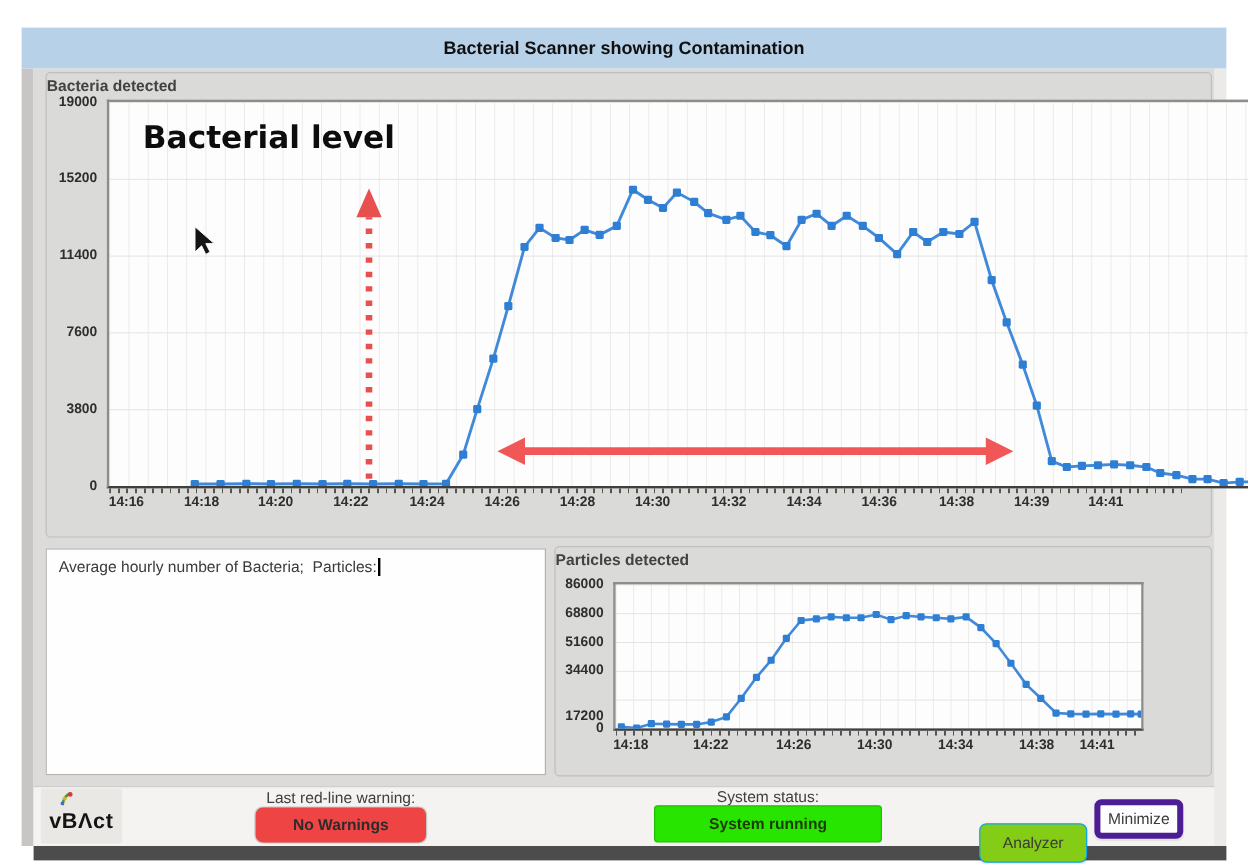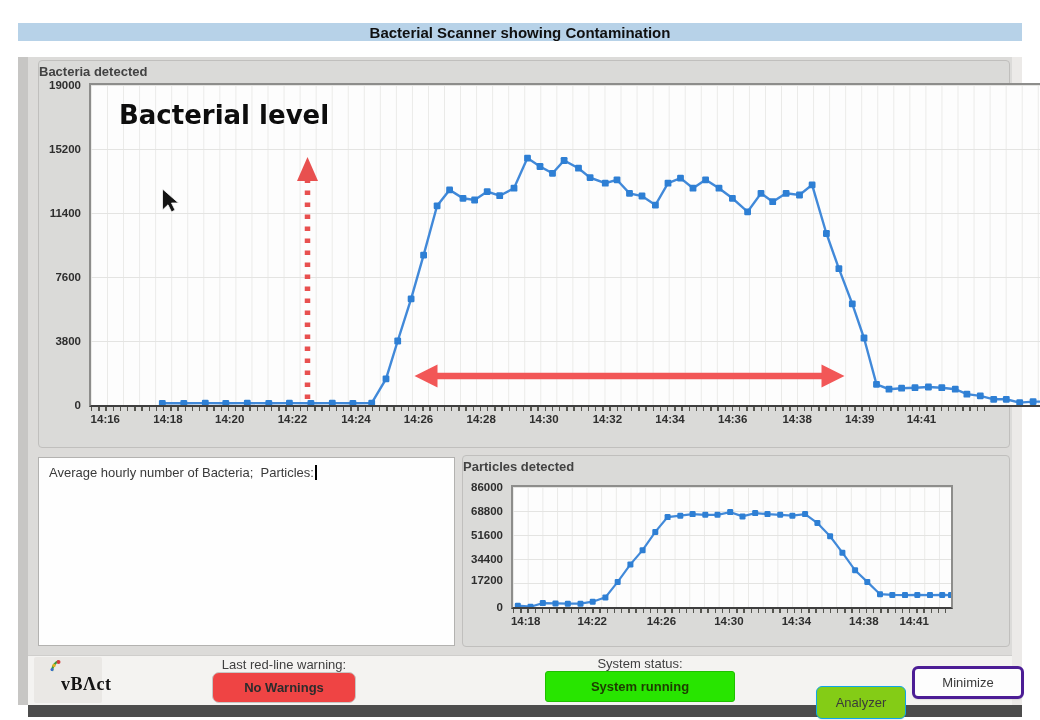--- a/index.html
+++ b/index.html
@@ -2,21 +2,21 @@
 <html><head>
 <meta charset="utf-8">
 <style>
   html,body{margin:0;padding:0;}
   body{
     width:1040px;height:720px;background:#ffffff;position:relative;overflow:hidden;
     font-family:"Liberation Sans",sans-serif;
   }
   .abs{position:absolute;}
   #titlebar{
-    left:18px;top:23px;width:1004px;height:18px;background:#b7d2e8;
+    left:18px;top:23px;width:1004px;height:34px;background:#b7d2e8;
     display:flex;align-items:center;justify-content:center;
     font-weight:bold;font-size:15px;color:#101010;
   }
   #winleft{left:18px;top:57px;width:10px;height:648px;background:#c7c6c4;}
   #winright{left:1012px;top:57px;width:10px;height:648px;background:#eceae8;}
   #winbody{left:28px;top:57px;width:984px;height:648px;background:#dcdbd9;}
   #winbottom{left:28px;top:705px;width:994px;height:12px;background:#4c4c4c;}
 
   .panel{
     position:absolute;background:#dadad8;border:1px solid #c0bfbd;border-radius:4px;
@@ -52,32 +52,32 @@
     left:38px;top:457px;width:417px;height:189px;background:#fefefe;
     border:1px solid #b3b2b0;box-sizing:border-box;padding:7px 10px;
     font-size:13px;color:#3a3a3a;white-space:pre-wrap;
   }
   .caret{display:inline-block;width:2px;height:15px;background:#000;vertical-align:text-bottom;margin-left:1px;}
   #footer{left:28px;top:655px;width:984px;height:50px;background:#f4f3f1;border-top:1px solid #cfcecc;box-sizing:border-box;}
   #logo{
     left:34px;top:657px;width:68px;height:46px;background:#eae8e5;border-radius:2px;
   }
   #logo-text{
-    position:absolute;left:7px;top:17px;font-family:Liberation Serif, serif;
-    font-weight:bold;font-size:18px;color:#141414;letter-spacing:0.5px;margin-left:20px;
+    position:absolute;left:7px;top:17px;font-family:Liberation Sans, sans-serif;
+    font-weight:bold;font-size:18px;color:#141414;letter-spacing:0.5px;
   }
   .bar-label{position:absolute;font-size:13px;color:#3f3f3f;text-align:center;height:15px;line-height:15px;}
   .btn{
     position:absolute;display:flex;align-items:center;justify-content:center;
     box-sizing:border-box;font-size:13px;cursor:default;
   }
   #no-warnings{left:212px;top:672px;width:144px;height:31px;background:#ef4444;border:1px solid #c8c7c5;border-radius:7px;font-weight:bold;color:#2c2c2c;}
   #sys-running{left:545px;top:671px;width:190px;height:31px;background:#28e500;border:1px solid #1fbf00;border-radius:3px;font-weight:bold;color:#1d3b00;}
   #analyzer{left:816px;top:666px;width:90px;height:33px;background:#84cc16;border:1px solid #0ea5e9;border-radius:6px;color:#3a3a3a;box-shadow:0 1px 1px rgba(0,0,0,0.08);margin-top:20px;}
-  #minimize{left:912px;top:666px;width:112px;height:33px;background:#fdfdfd;border:3px solid #4c1d95;border-radius:6px;color:#3a3a3a;box-shadow:0 1px 1px rgba(0,0,0,0.08);}
+  #minimize{left:912px;top:666px;width:74px;height:33px;background:#fdfdfd;border:5px solid #4c1d95;border-radius:6px;color:#3a3a3a;box-shadow:0 1px 1px rgba(0,0,0,0.08);}
 </style>
 </head>
 <body>
 
 <div class="abs" id="winleft"></div>
 <div class="abs" id="winright"></div>
 <div class="abs" id="winbody"></div>
 <div class="abs" id="winbottom"></div>
 <div class="abs" id="titlebar">
   <span>Bacterial Scanner showing Contamination</span>
@@ -238,21 +238,21 @@
         <rect x="401.3" y="104.9" width="6" height="6" rx="1.2" fill="#2e7fd4"></rect>
         <rect x="414.0" y="105.1" width="6" height="6" rx="1.2" fill="#2e7fd4"></rect>
         <rect x="426.2" y="104.9" width="6" height="6" rx="1.2" fill="#2e7fd4"></rect>
         <rect x="435.0" y="105.1" width="6" height="6" rx="1.2" fill="#2e7fd4"></rect>
       </svg>
   </div>
 <div class="ylabel" style="top: 24px; left: 0px; width: 40px;">86000</div>
     <div class="ylabel" style="top: 48px; left: 0px; width: 40px;">68800</div>
     <div class="ylabel" style="top: 72px; left: 0px; width: 40px;">51600</div>
     <div class="ylabel" style="top: 96px; left: 0px; width: 40px;">34400</div>
-    <div class="ylabel" style="top: 117px; left: 0px; width: 40px;">17200</div>
+    <div class="ylabel" style="top: 134px; left: 0px; width: 40px;">17200</div>
     <div class="ylabel" style="top: 144px; left: 0px; width: 40px;">0</div>
     <div class="xlabel" style="top: 158px; left: 35.702px;">14:18</div>
     <div class="xlabel" style="top: 158px; left: 102.278px;">14:22</div>
     <div class="xlabel" style="top: 158px; left: 171.482px;">14:26</div>
     <div class="xlabel" style="top: 158px; left: 238.934px;">14:30</div>
     <div class="xlabel" style="top: 158px; left: 306.386px;">14:34</div>
     <div class="xlabel" style="top: 158px; left: 373.838px;">14:38</div>
     <div class="xlabel" style="top: 158px; left: 424.208px;">14:41</div>
     <div class="tickstrip" style="left: 50px; top: 153px; width: 438px;"></div>
   </div>

